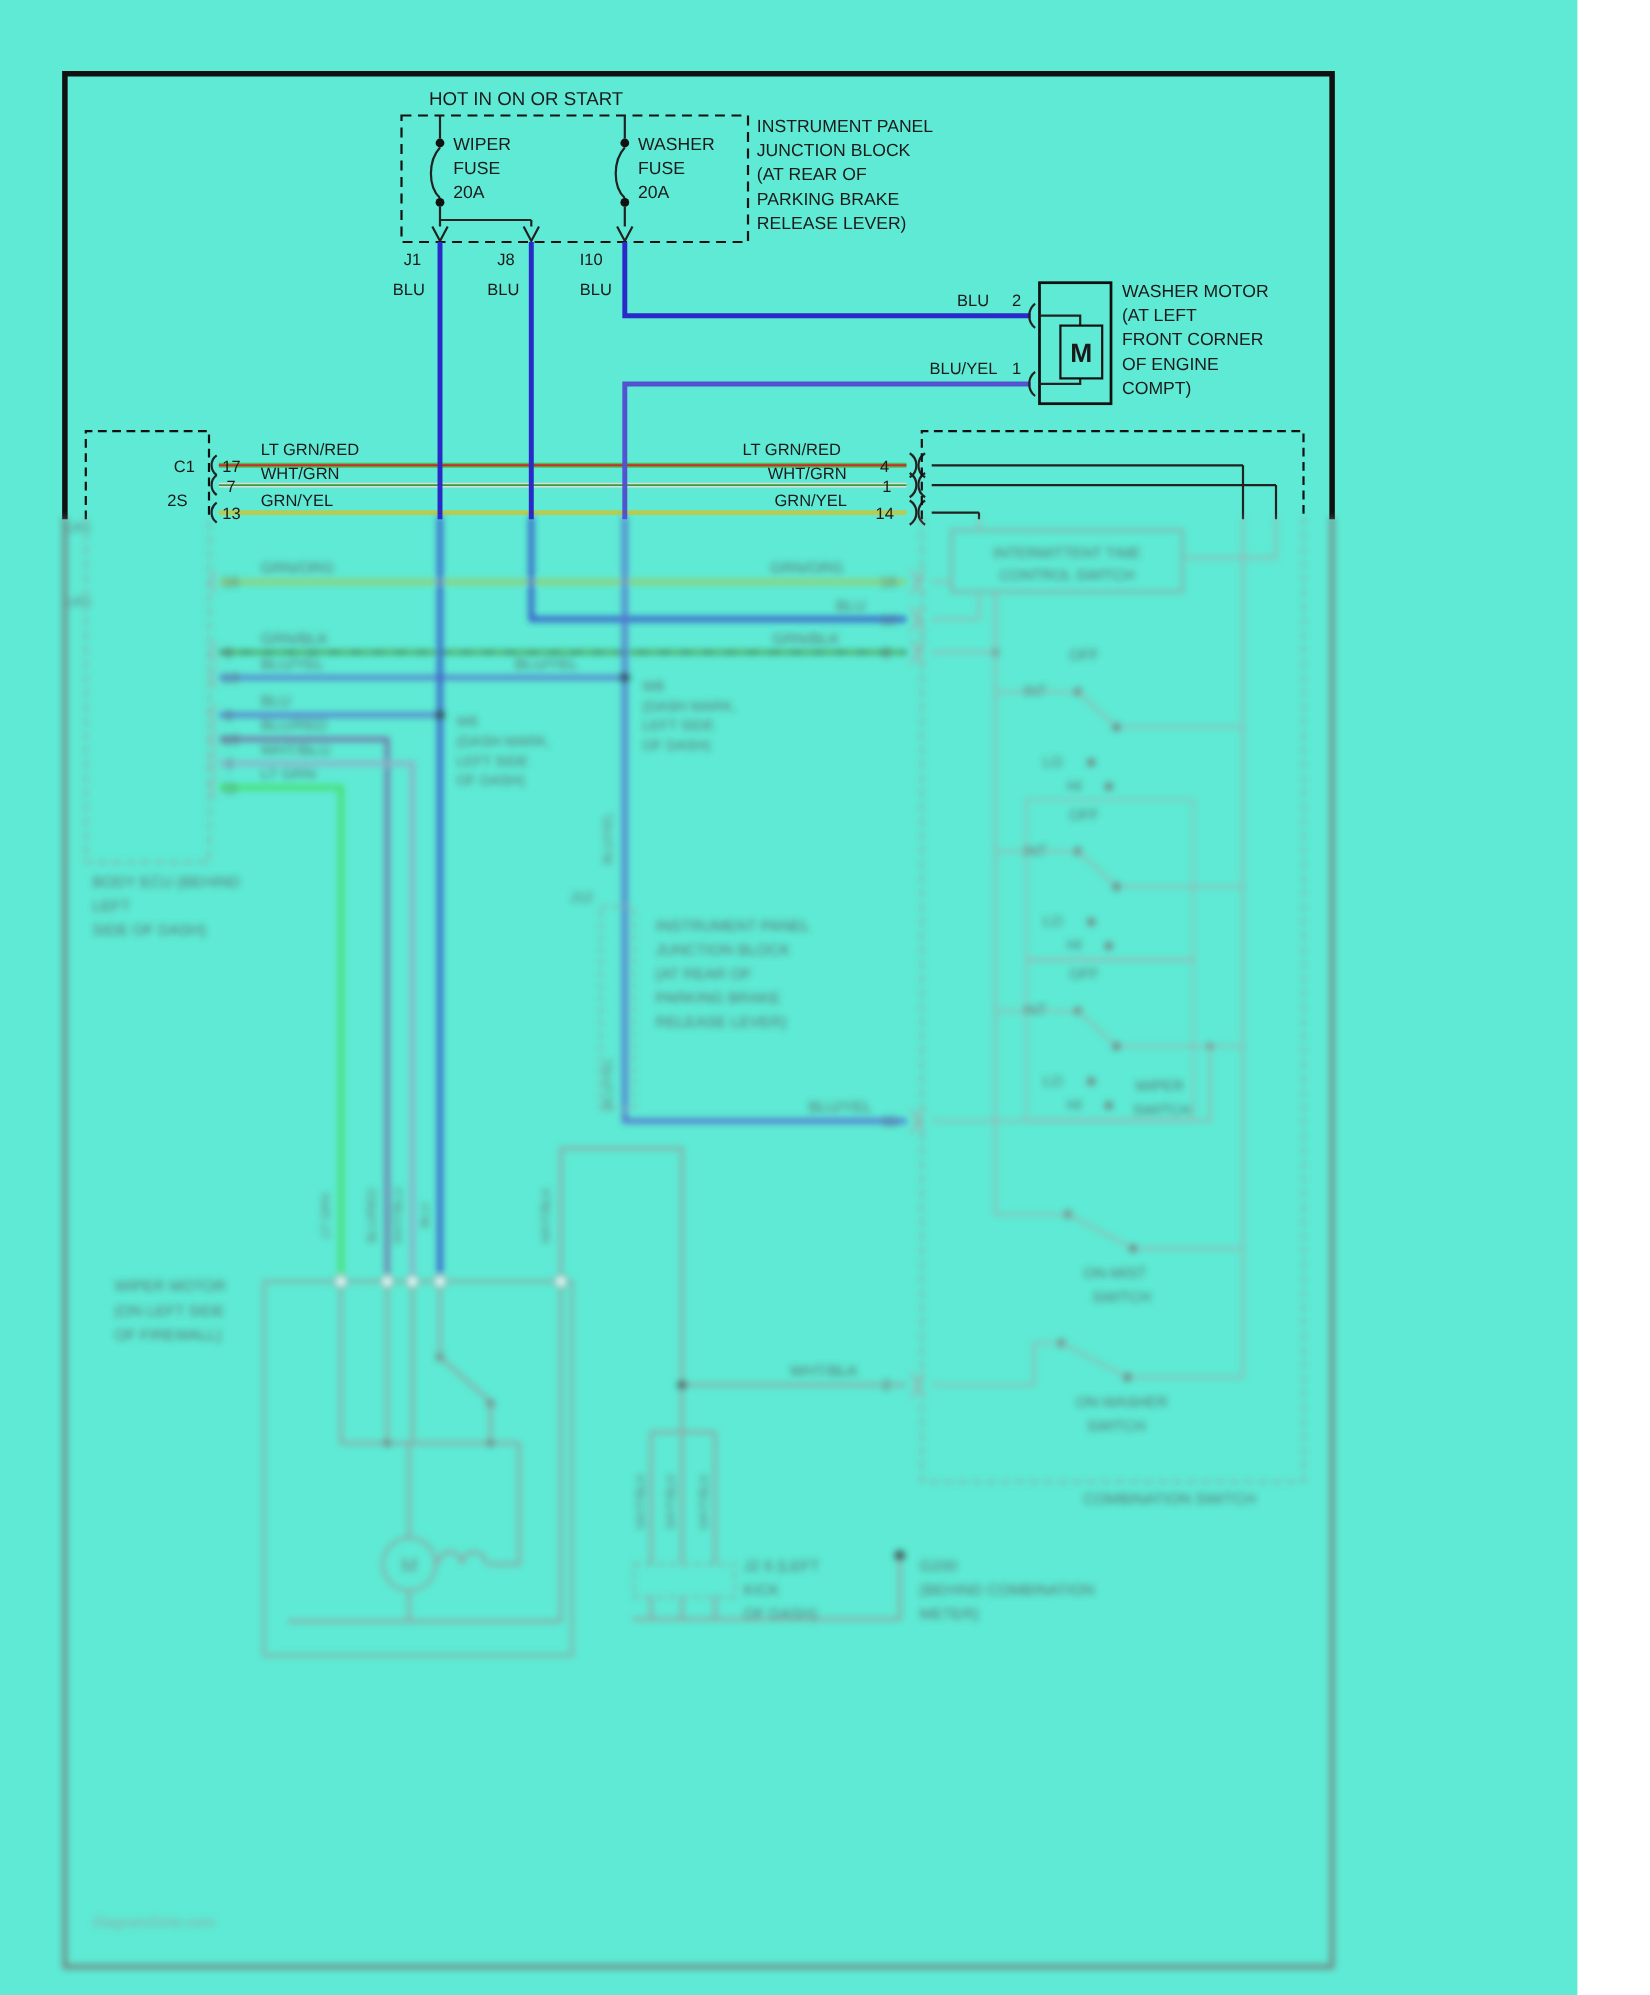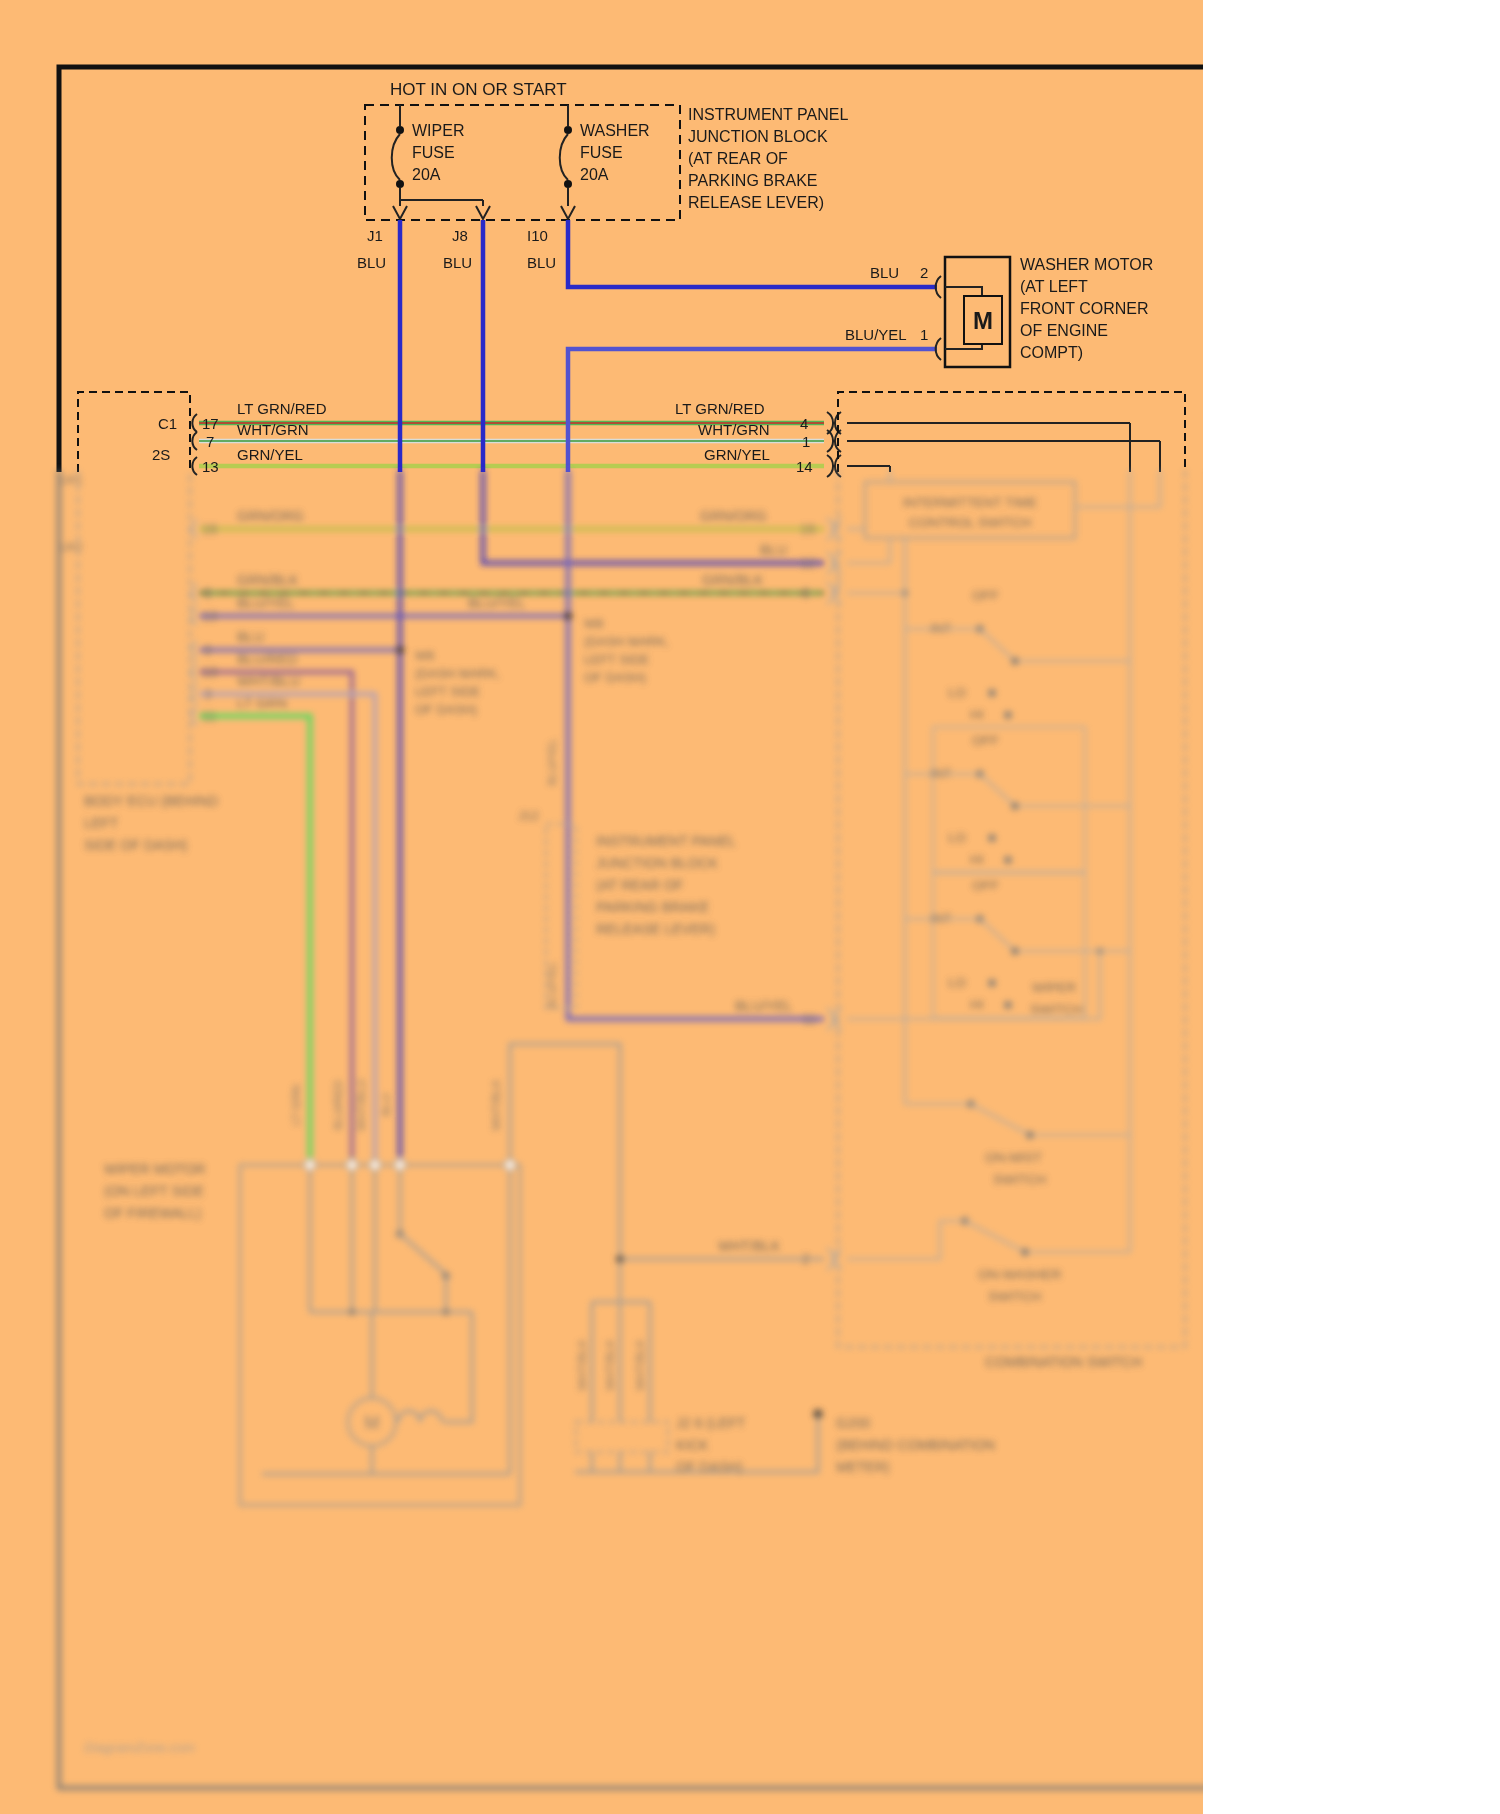--- a/index.html
+++ b/index.html
@@ -1,16 +1,16 @@
 <!DOCTYPE html>
 <html><head>
 <meta charset="utf-8">
 <style>
   html,body{margin:0;padding:0;background:#ffffff;}
-  #stage{position:relative;width:1203px;height:1814px;background:#fdba74;overflow:hidden;
+  #stage{position:relative;width:1434px;height:1814px;background:#5eead4;overflow:hidden;
          font-family:"Liberation Sans",sans-serif;}
   svg text{font-family:"Liberation Sans",sans-serif;fill:#1a1a1a;}
   .tA{font-size:17px;}
   .tB{font-size:16px;}
   .tC{font-size:15px;}
   .tM{font-size:24px;font-weight:bold;}
   .bt{fill:#5a5a5a;font-size:14px;}
   .bts{fill:#5a5a5a;font-size:13px;}
   .btt{fill:#5a5a5a;font-size:13.5px;}
   .btr{fill:#6a6a6a;font-size:11.5px;}

